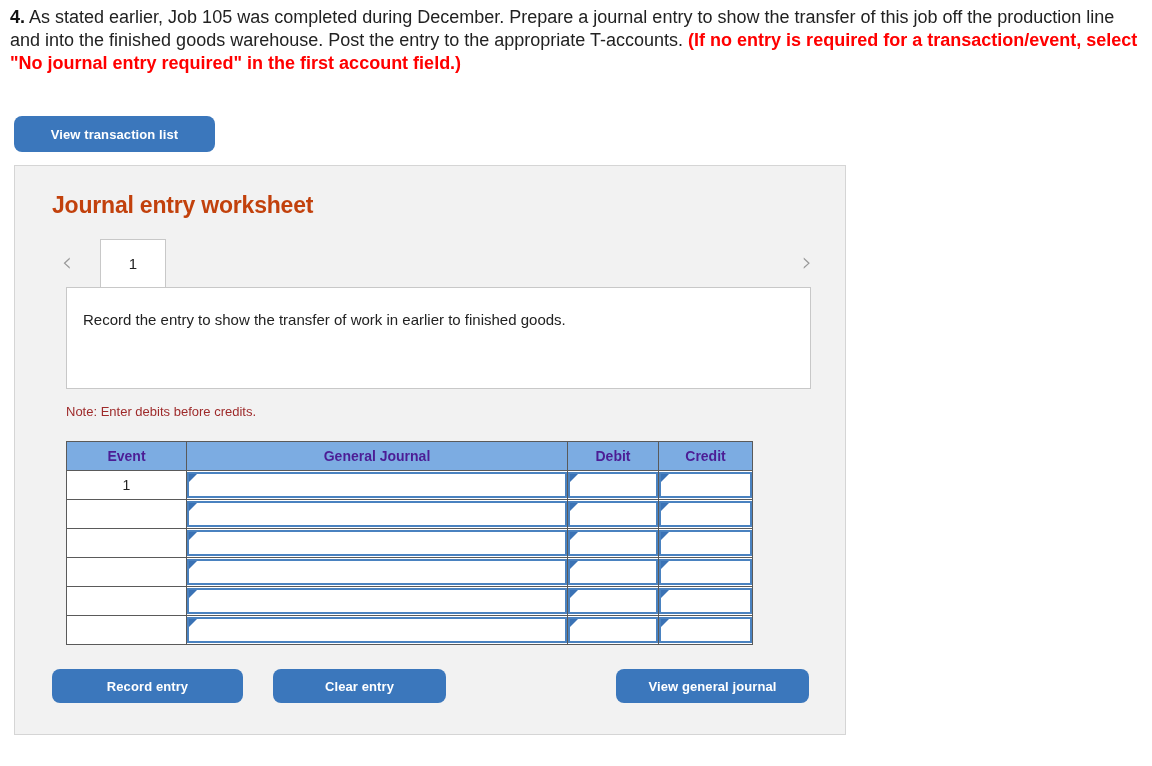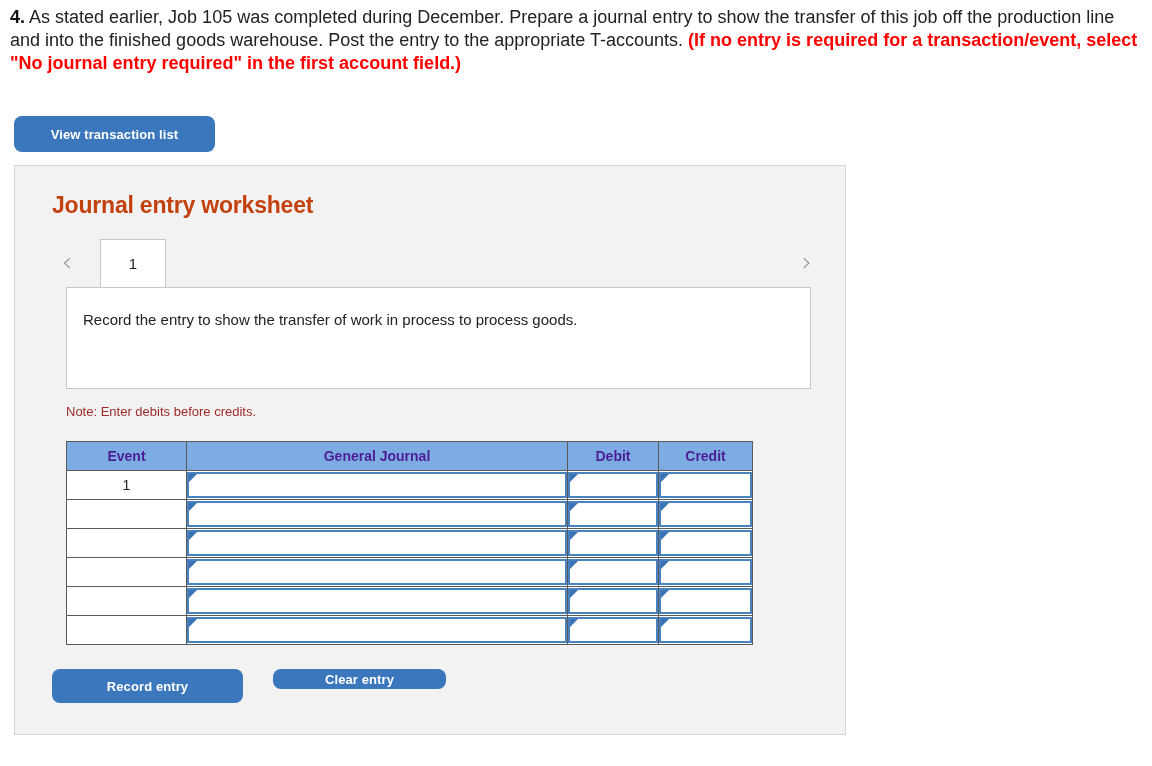--- a/index.html
+++ b/index.html
@@ -220,21 +220,21 @@
     left: 37px;
     top: 503px;
     width: 191px;
     height: 34px;
   }
   .btn-clear {
     position: absolute;
     left: 258px;
     top: 503px;
     width: 173px;
-    height: 20px;
+    height: 34px;
   }
   .btn-view-gj {
     position: absolute;
     left: 601px;
     top: 503px;
     width: 193px;
     height: 34px;
   }
 </style>
 </head>
@@ -249,21 +249,21 @@
 <div class="card">
 
   <div class="card-title">Journal entry worksheet</div>
 
   <div class="tabstrip">
     <div class="tab-arrow tab-arrow-left">‹</div>
     <div class="tab">1</div>
     <div class="tab-arrow tab-arrow-right">›</div>
   </div>
 
-  <div class="instruction">Record the entry to show the transfer of work in process to process goods.</div>
+  <div class="instruction">Record the entry to show the transfer of work in earlier to finished goods.</div>
 
   <div class="note">Note: Enter debits before credits.</div>
 
   <table class="jtable">
     <colgroup>
       <col class="col-event">
       <col class="col-journal">
       <col class="col-debit">
       <col class="col-credit">
     </colgroup>
@@ -382,13 +382,14 @@
           <div class="inputbox">
               <span class="corner"></span>
             </div>
         </td>
       </tr>
     </tbody>
   </table>
 
   <button class="btn btn-record">Record entry</button>
   <button class="btn btn-clear">Clear entry</button>
+  <button class="btn btn-view-gj">View general journal</button>
 </div>
 
 </body></html>

